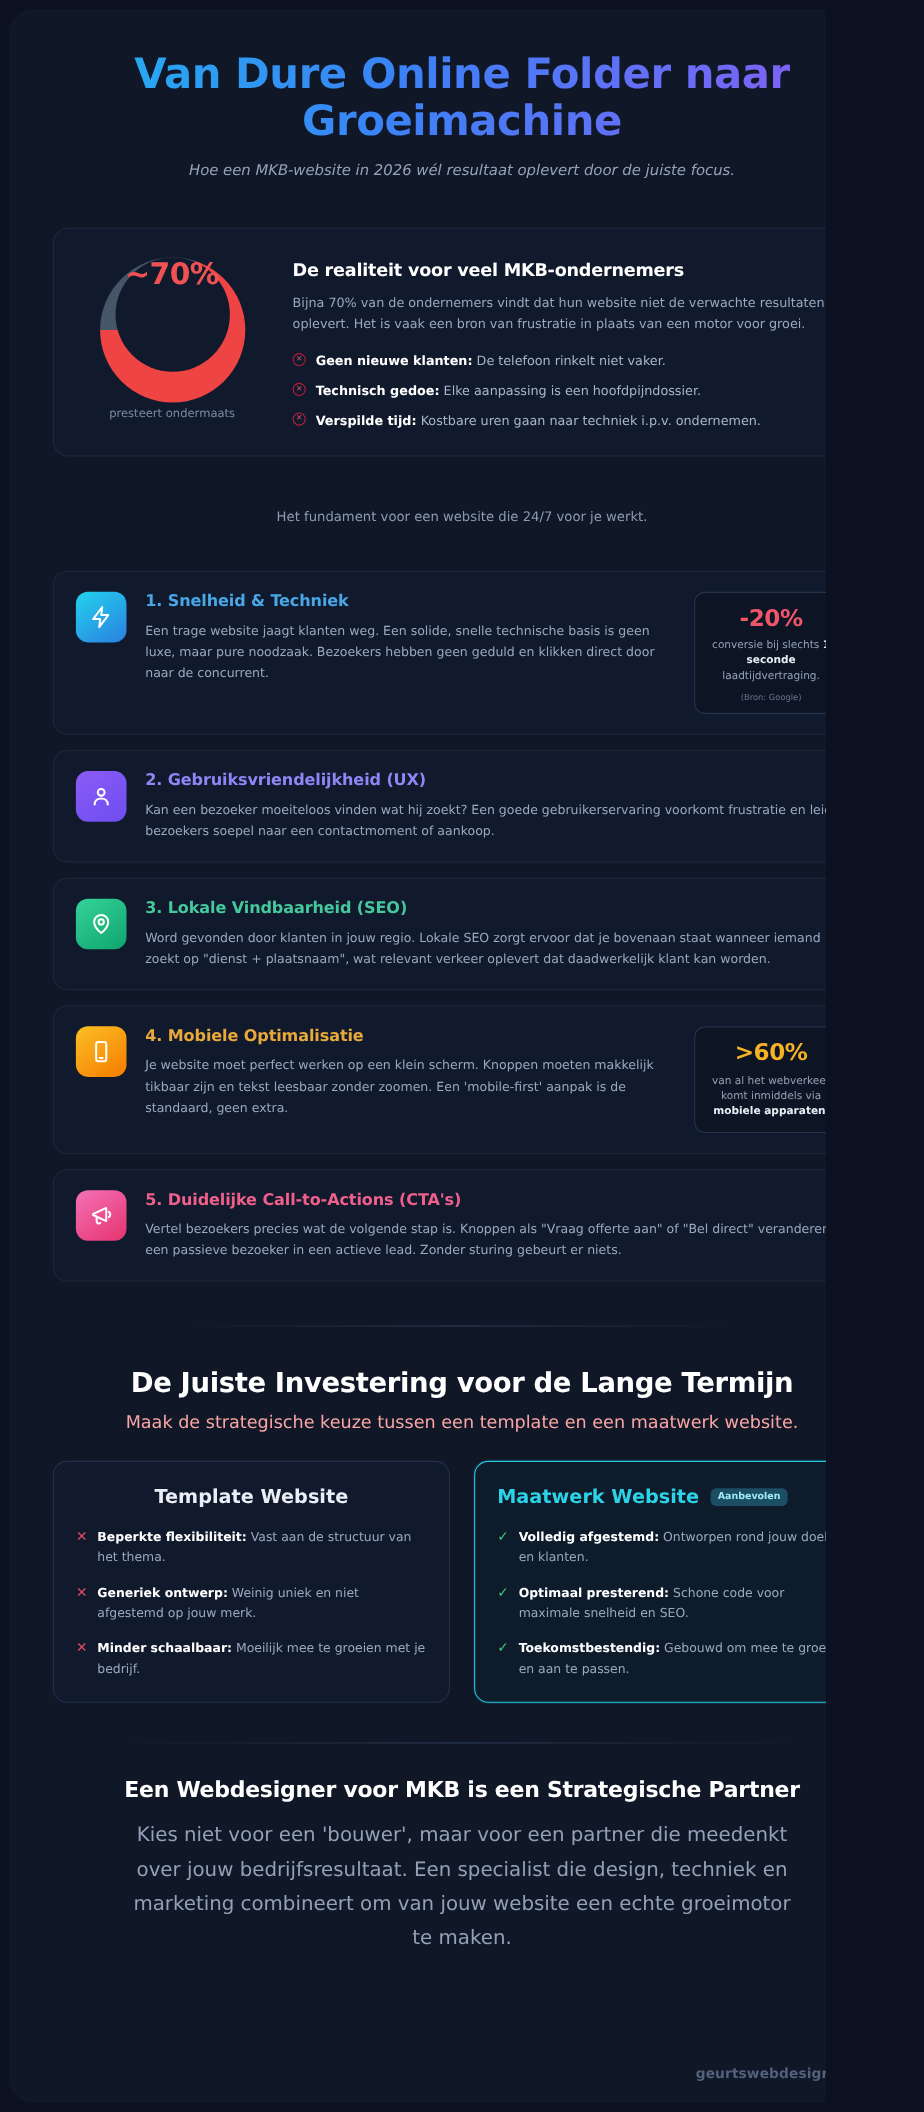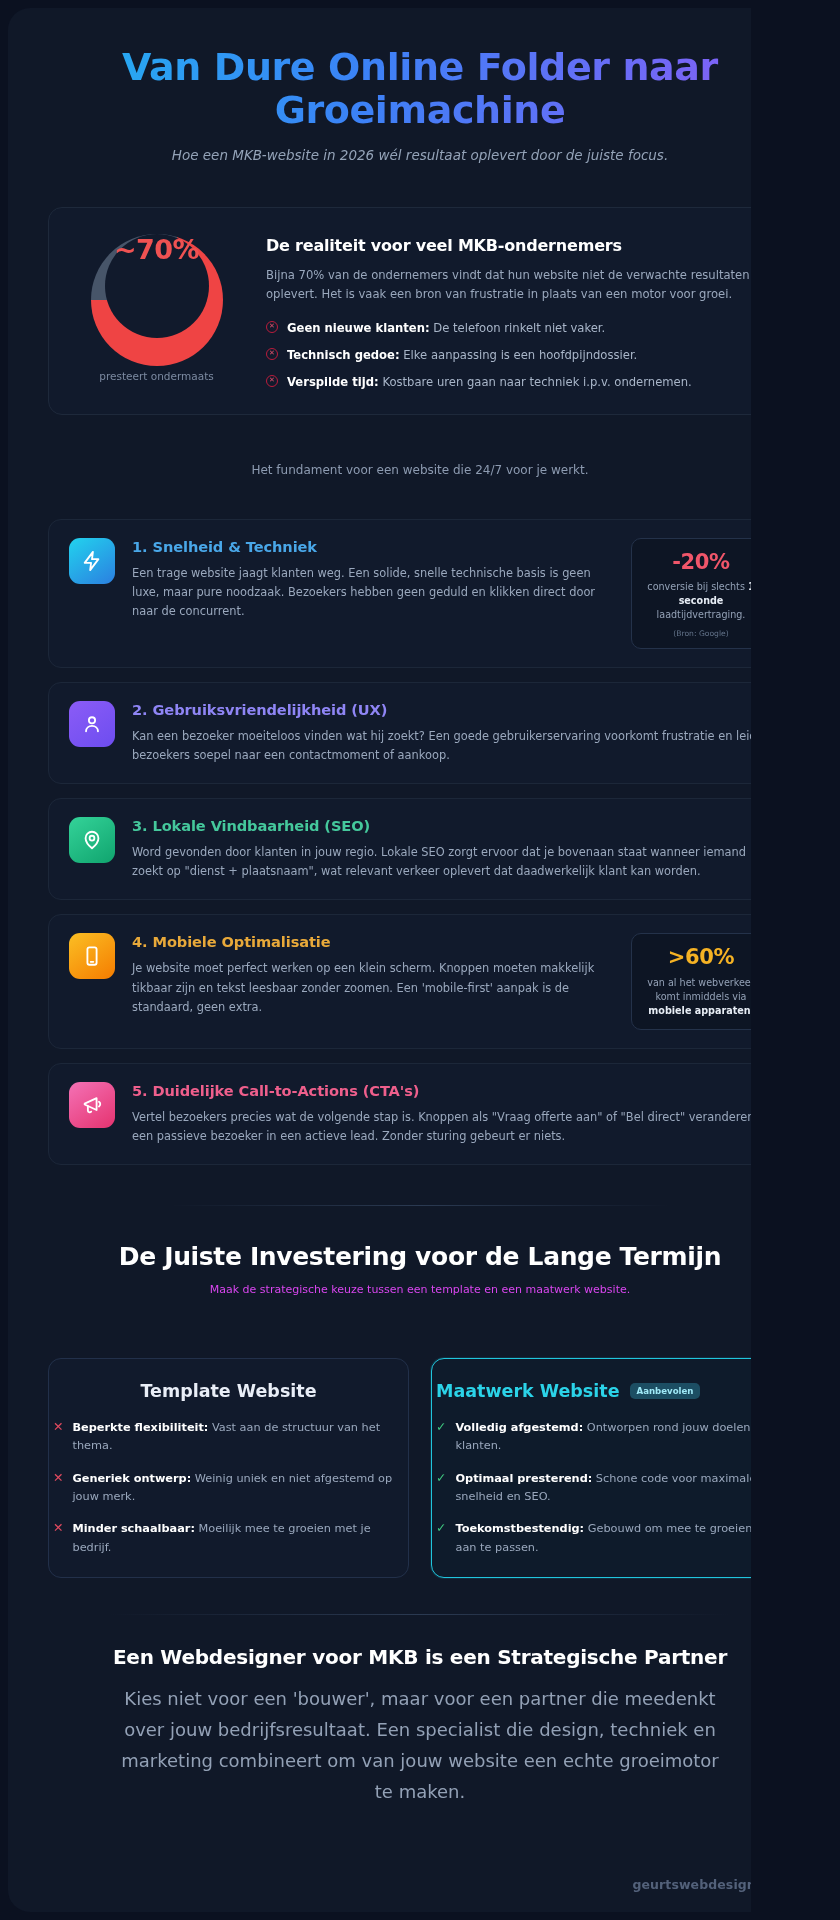--- a/index.html
+++ b/index.html
@@ -178,30 +178,29 @@
   
   .divider {
     margin: 40px auto 0;
     width: 500px; height: 1px;
     background: linear-gradient(90deg, rgba(148,163,184,0) 0%, #2b3a52 50%, rgba(148,163,184,0) 100%);
   }
 
   
   .compare-head { margin-top: 36px; text-align: center; }
   .compare-head h2 { font-size: 25px; color: #fff; font-weight: 700; letter-spacing: -0.35px; }
-  .compare-head .sub { margin-top: 12px; font-size: 11px; color: #d946ef; }
+  .compare-head .sub { margin-top: 12px; font-size: 16px; color: #fca5a5; }
 
   .compare { margin-top: 26px; display: flex; gap: 22px; align-items: stretch; }
   .ccard {
     flex: 1 1 0;
     background: #111a2c;
     border: 1px solid #22304a;
     border-radius: 13px;
-    padding: 22px 4px 20px;
-    margin-top: 36px;
+    padding: 22px 20px 20px;
   }
   .ccard.best {
     background: #0e1b2b;
     border: 1.6px solid #20c5dd;
     box-shadow: 0 0 0 1px rgba(34,197,222,.12);
   }
   .ccard h3 { font-size: 17.5px; font-weight: 700; color: #e9eef7; text-align: center; }
   .ccard.best h3 { color: #2bd3e8; text-align: left; display: inline-block; }
   .best-head { display: flex; align-items: center; gap: 10px; justify-content: flex-start; }
   .badge {

